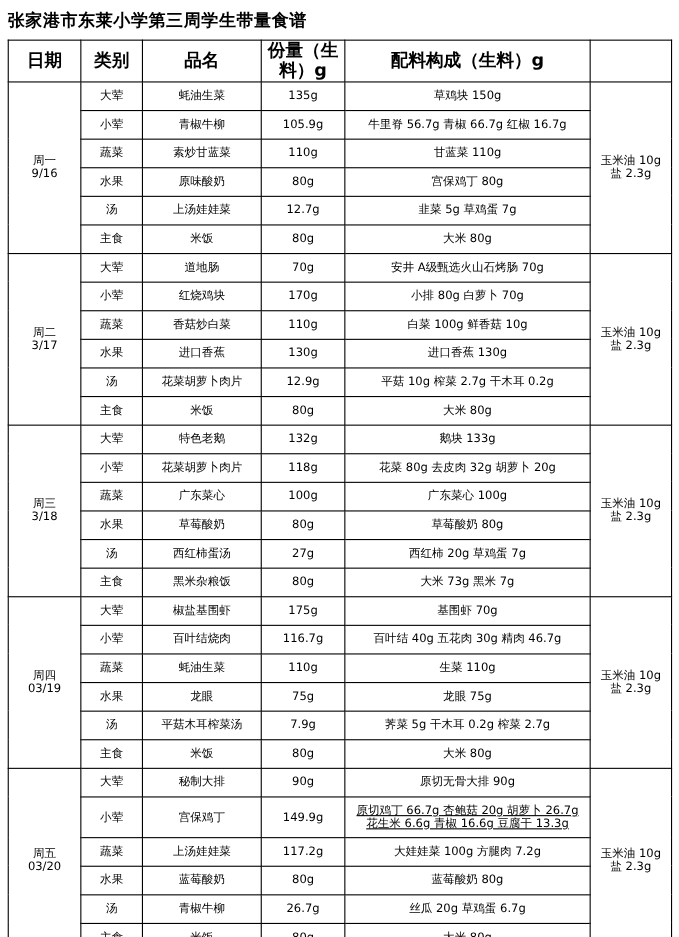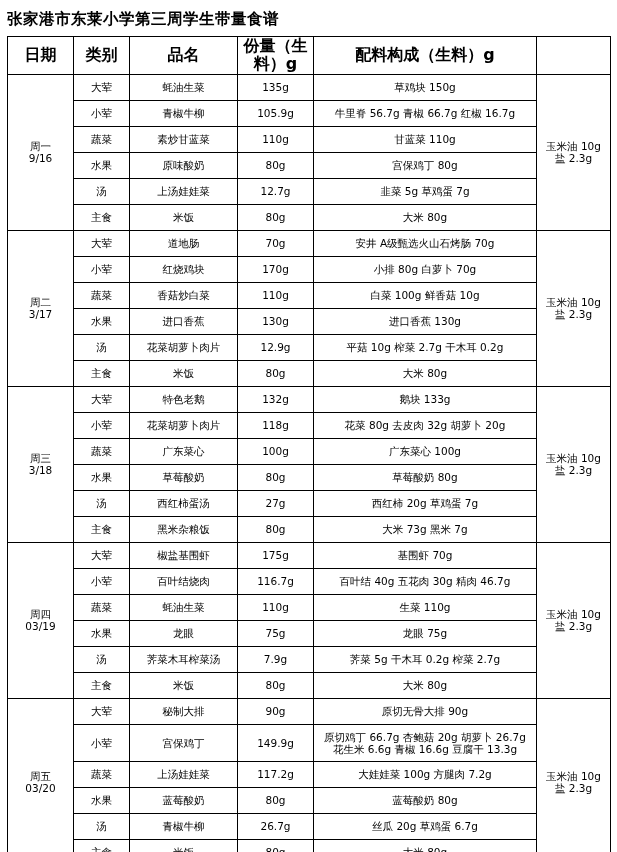--- a/index.html
+++ b/index.html
@@ -61,21 +61,21 @@
   tr.datarow td {
     height: 25px;
   }
   tr.tallrow td {
     height: 36px;
   }
   .cat { font-size: 10.5px; }
   .name { font-size: 10.5px; }
   .amt { font-size: 10.5px; }
   .ing { font-size: 10.5px; }
-  .two-line { line-height: 1.45; }
+  .two-line { line-height: 1.45; text-decoration: underline; }
   .day-label { display: block; }
   .day-date { display: block; }
   .oil-line { display: block; text-align: center; }
 </style>
 </head>
 <body>
 
 <div class="page">
   <div class="doc-title">张家港市东莱小学第三周学生带量食谱</div>
   <table class="menu">
@@ -257,21 +257,21 @@
           <td class="ing">生菜 110g</td>
         </tr>
         <tr class="datarow">
           <td class="cat">水果</td>
           <td class="name">龙眼</td>
           <td class="amt">75g</td>
           <td class="ing">龙眼 75g</td>
         </tr>
         <tr class="datarow">
           <td class="cat">汤</td>
-          <td class="name">荠菜木耳榨菜汤</td>
+          <td class="name">平菇木耳榨菜汤</td>
           <td class="amt">7.9g</td>
           <td class="ing">荠菜 5g 干木耳 0.2g 榨菜 2.7g</td>
         </tr>
         <tr class="datarow">
           <td class="cat">主食</td>
           <td class="name">米饭</td>
           <td class="amt">80g</td>
           <td class="ing">大米 80g</td>
         </tr>
         <tr class="datarow">

